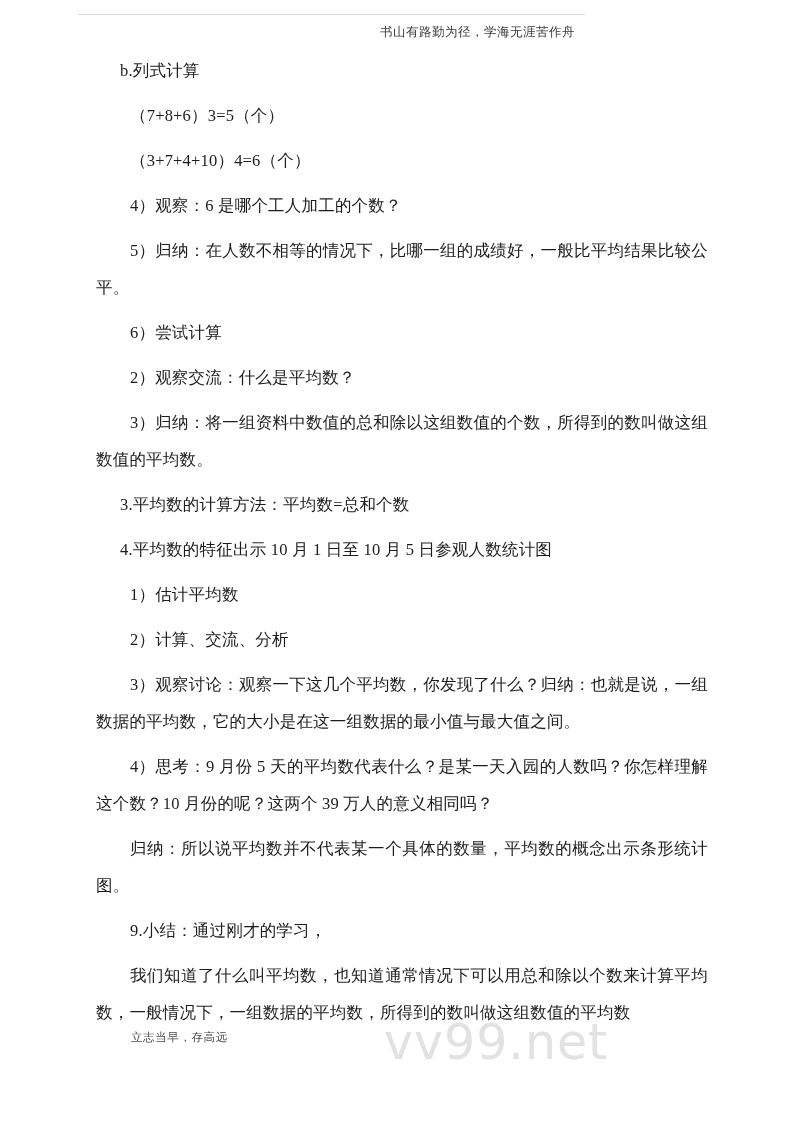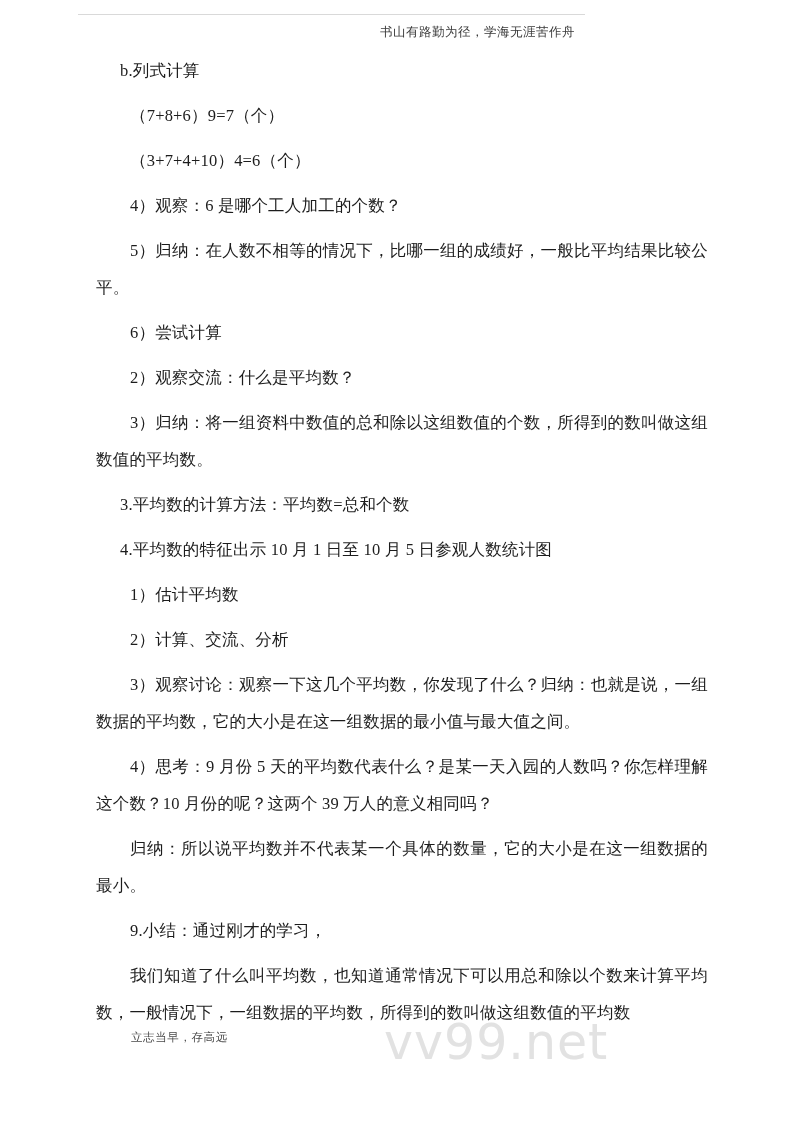--- a/index.html
+++ b/index.html
@@ -83,34 +83,34 @@
 
 <div class="page">
 
   <div class="rule-top"></div>
 
   <div class="header-line">书山有路勤为径，学海无涯苦作舟</div>
 
   <div class="content">
 
     <p class="para indent1">b.列式计算</p>
-    <p class="para indent2">（7+8+6）9=7（个）</p>
+    <p class="para indent2">（7+8+6）3=5（个）</p>
     <p class="para indent2">（3+7+4+10）4=6（个）</p>
     <p class="para indent2">4）观察：6 是哪个工人加工的个数？</p>
     <p class="para indent2">5）归纳：在人数不相等的情况下，比哪一组的成绩好，一般比平均结果比较公平。</p>
     <p class="para indent2">6）尝试计算</p>
     <p class="para indent2">2）观察交流：什么是平均数？</p>
     <p class="para indent2">3）归纳：将一组资料中数值的总和除以这组数值的个数，所得到的数叫做这组数值的平均数。</p>
     <p class="para indent1">3.平均数的计算方法：平均数=总和个数</p>
     <p class="para indent1">4.平均数的特征出示 10 月 1 日至 10 月 5 日参观人数统计图</p>
     <p class="para indent2">1）估计平均数</p>
     <p class="para indent2">2）计算、交流、分析</p>
     <p class="para indent2">3）观察讨论：观察一下这几个平均数，你发现了什么？归纳：也就是说，一组数据的平均数，它的大小是在这一组数据的最小值与最大值之间。</p>
     <p class="para indent2">4）思考：9 月份 5 天的平均数代表什么？是某一天入园的人数吗？你怎样理解这个数？10 月份的呢？这两个 39 万人的意义相同吗？</p>
-    <p class="para indent2">归纳：所以说平均数并不代表某一个具体的数量，它的大小是在这一组数据的最小。</p>
+    <p class="para indent2">归纳：所以说平均数并不代表某一个具体的数量，平均数的概念出示条形统计图。</p>
     <p class="para indent2">9.小结：通过刚才的学习，</p>
     <p class="para indent2">我们知道了什么叫平均数，也知道通常情况下可以用总和除以个数来计算平均数，一般情况下，一组数据的平均数，所得到的数叫做这组数值的平均数</p>
 
   </div>
 
   <div class="footer-note">立志当早，存高远</div>
 
   <div class="watermark">vv99.net</div>
 
 </div>

